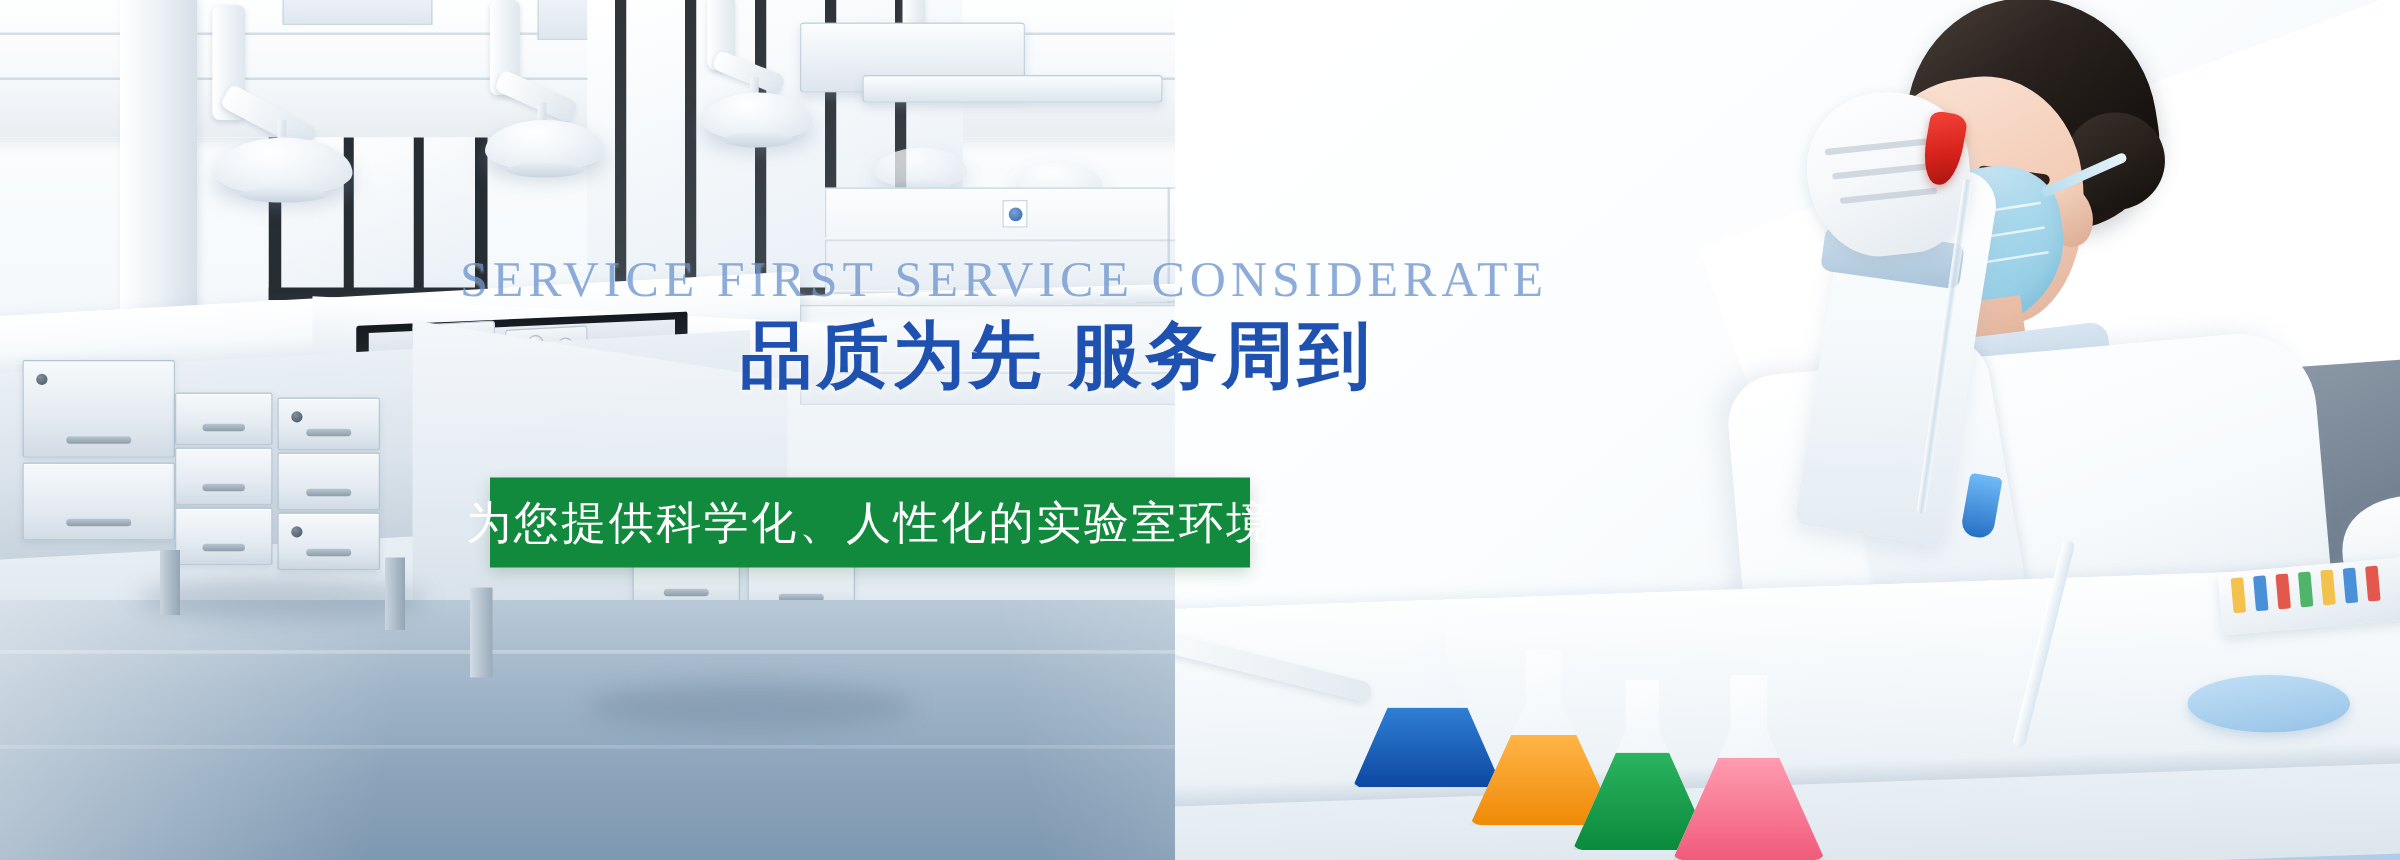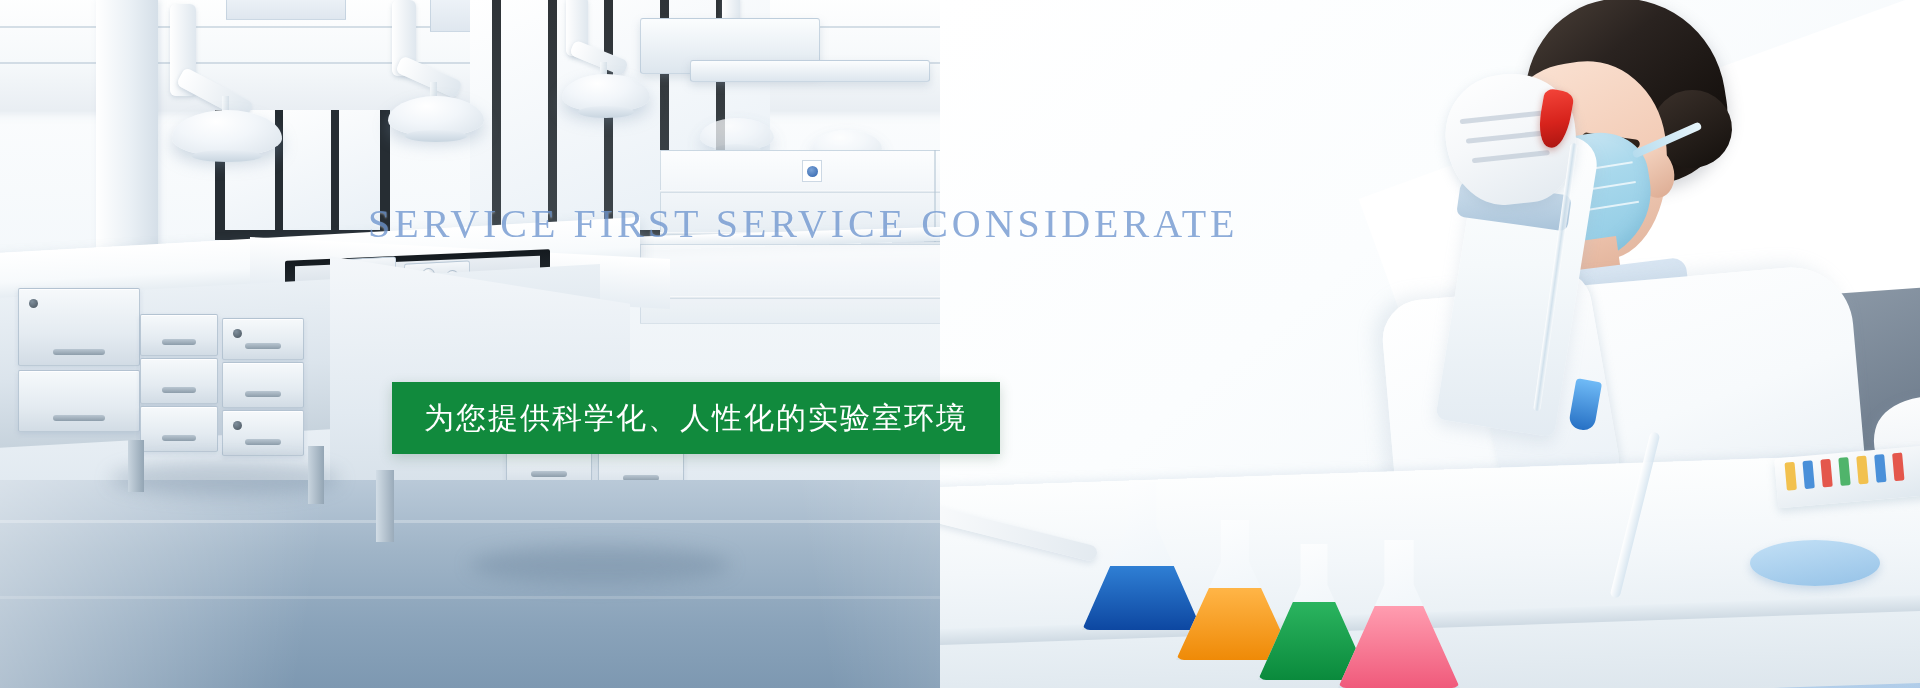--- a/index.html
+++ b/index.html
@@ -438,21 +438,21 @@
     text-shadow:0 2px 5px rgba(255,255,255,.6);
   }
   .green-bar {
     position:absolute; left:392px; top:382px;
     width:608px; height:72px;
     background:#118a3d;
     display:flex; align-items:center; justify-content:center;
     box-shadow:0 4px 12px rgba(40,90,60,.22);
   }
   .green-bar span {
-    font-size:30px; color:#ffffff; letter-spacing:2px; white-space:nowrap;text-align:center;
+    font-size:36px; color:#ffffff; letter-spacing:2px; white-space:nowrap;text-align:center;
   }
 </style>
 </head>
 <body>
 
 <div class="banner">
 
   <div class="scene-left">
 
     <div class="ceiling"></div>
@@ -655,19 +655,20 @@
       <div class="liq" style="height:78px;background:linear-gradient(180deg,#2bb45f,#0a8a3c);"></div>
     </div>
     <div class="flask" style="left:398px;top:540px;width:122px;height:148px;">
       <div class="liq" style="height:82px;background:linear-gradient(180deg,#ff9db0,#f05a7b);"></div>
     </div>
   </div>
 
   <div class="text-wrap">
     <div class="eng-line">SERVICE  FIRST  SERVICE  CONSIDERATE</div>
 
+    <div class="cn-head">品质为先 服务周到</div>
 
     <div class="green-bar">
       <span>为您提供科学化、人性化的实验室环境</span>
     </div>
   </div>
 
 </div>
 
 </body></html>

